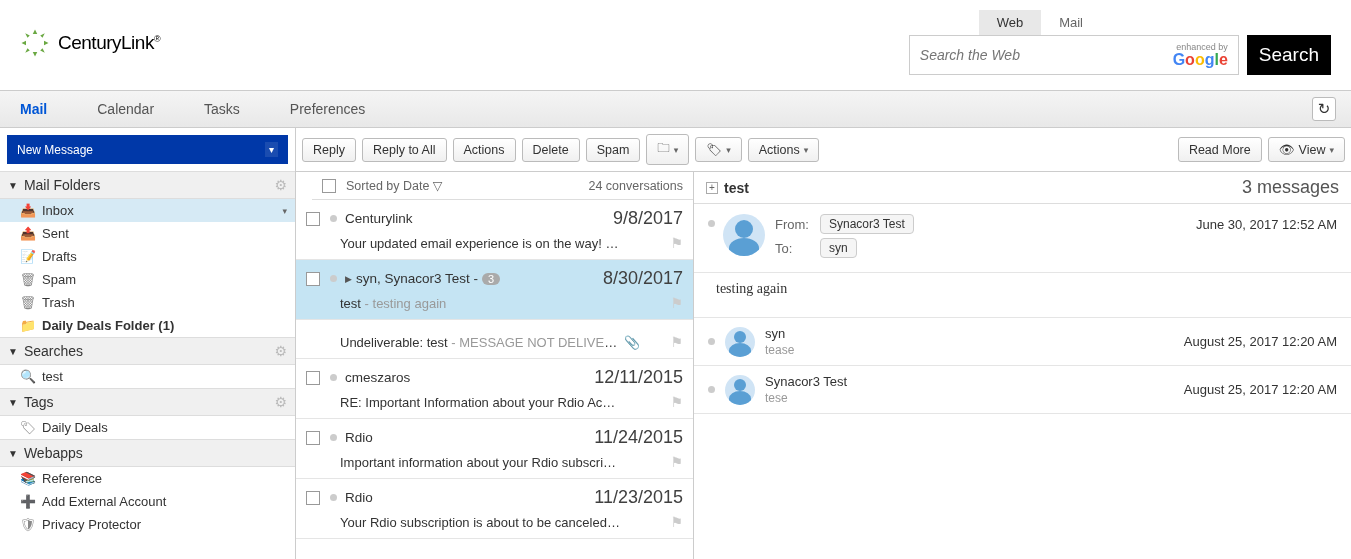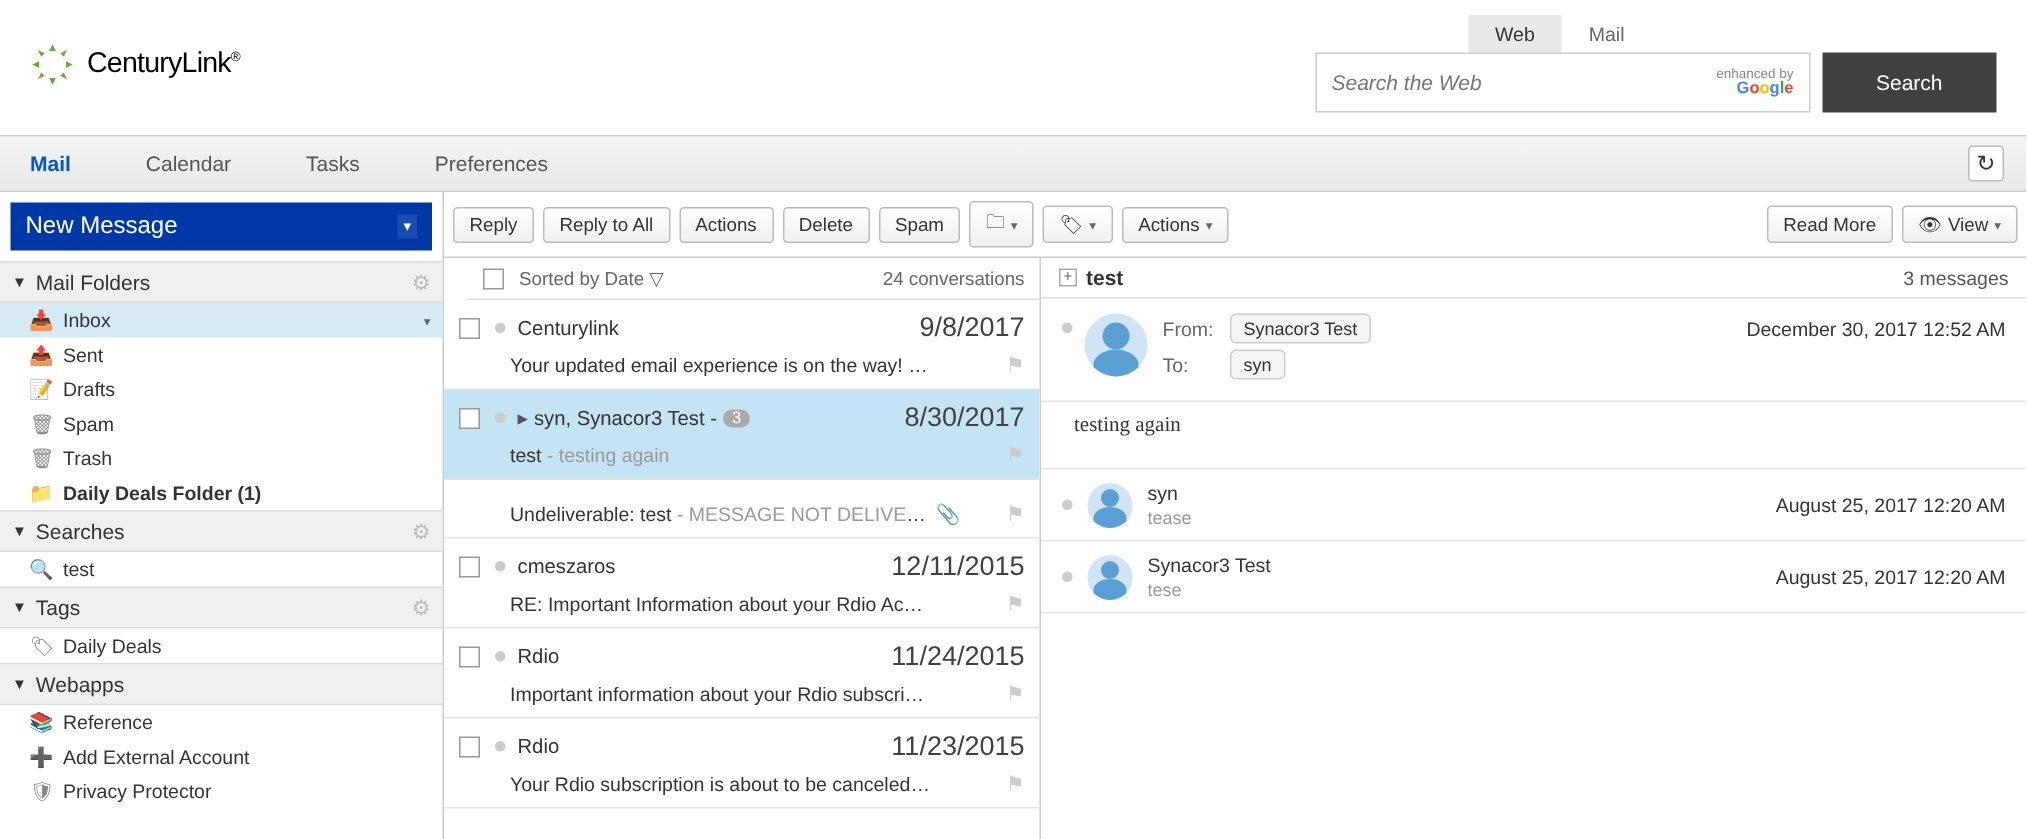--- a/index.html
+++ b/index.html
@@ -11,30 +11,30 @@
 .logo-text sup { font-size: 9px; }
 .search-area { display: flex; flex-direction: column; align-items: flex-end; }
 .search-tabs { display: flex; margin-right: 230px; }
 .search-tab { padding: 5px 18px; font-size: 13px; color: #666; cursor: pointer; }
 .search-tab.active { background: #e8e8e8; color: #333; }
 .search-row { display: flex; align-items: stretch; }
 .search-box { width: 330px; height: 40px; border: 1px solid #ccc; padding: 0 10px; font-size: 14px; display: flex; align-items: center; justify-content: space-between; }
 .search-input { border: none; outline: none; flex: 1; font-size: 14px; color: #888; font-style: italic; }
 .google-badge { font-size: 9px; color: #888; text-align: right; line-height: 1; }
 .google-text span:nth-child(1){color:#4285F4;} .google-text span:nth-child(2){color:#EA4335;} .google-text span:nth-child(3){color:#FBBC05;} .google-text span:nth-child(4){color:#4285F4;} .google-text span:nth-child(5){color:#34A853;} .google-text span:nth-child(6){color:#EA4335;}
-.google-text { font-size: 11px; font-weight: bold; }
-.search-btn { background: #404040; color: #fff; border: none; padding: 0 36px; font-size: 14px; margin-left: 8px; cursor: pointer; }
+.google-text { font-size: 16px; font-weight: bold; }
+.search-btn { background: #000000; color: #fff; border: none; padding: 0 12px; font-size: 19px; margin-left: 8px; cursor: pointer; }
 .nav-bar { background: linear-gradient(#f5f5f5, #e8e8e8); border-top: 1px solid #ccc; border-bottom: 1px solid #ccc; display: flex; align-items: center; padding: 0 15px; height: 38px; justify-content: space-between; }
 .nav-items { display: flex; }
 .nav-item { padding: 10px 25px 10px 5px; margin-right: 20px; font-size: 14px; color: #555; cursor: pointer; }
 .nav-item.active { color: #0056d6; font-weight: bold; }
 .refresh-btn { width: 24px; height: 24px; border: 1px solid #bbb; border-radius: 3px; background: #fff; display: flex; align-items: center; justify-content: center; cursor: pointer; font-size: 15px; }
 .main { display: flex; height: 440px; }
 .sidebar { width: 296px; border-right: 1px solid #ccc; display: flex; flex-direction: column; }
-.new-msg-btn { background: #0038a8; color: #fff; padding: 7px 10px; margin: 7px; display: flex; justify-content: space-between; align-items: center; cursor: pointer; font-size: 16px; }
+.new-msg-btn { background: #0038a8; color: #fff; padding: 7px 10px; margin: 7px; display: flex; justify-content: space-between; align-items: center; cursor: pointer; font-size: 12px; }
 .new-msg-btn::after { content: "▾"; font-size: 10px; background: rgba(255,255,255,0.1); padding: 2px 4px; margin-left: auto; }
 .section-header { background: #f0f0f0; border-top: 1px solid #ddd; border-bottom: 1px solid #ddd; padding: 5px 8px; display: flex; align-items: center; font-size: 14px; color: #333; position: relative; }
 .section-header .triangle { margin-right: 6px; font-size: 10px; }
 .section-header .gear { margin-left: auto; color: #bbb; font-size: 14px; }
 .folder-item { padding: 4px 8px 4px 20px; display: flex; align-items: center; cursor: pointer; position: relative; }
 .folder-item.active { background: #d6eaf5; }
 .folder-icon { width: 16px; margin-right: 6px; color: #888; display: inline-flex; justify-content: center; }
 .folder-item .arrow { margin-left: auto; font-size: 9px; color: #666; }
 .toolbar { display: flex; padding: 6px; gap: 6px; border-bottom: 1px solid #ccc; align-items: center; }
 .tbtn { border: 1px solid #bbb; background: linear-gradient(#fff, #f0f0f0); padding: 4px 10px; border-radius: 3px; font-size: 12.5px; cursor: pointer; color: #333; display: flex; align-items: center; gap: 4px; }
@@ -56,21 +56,21 @@
 .date { margin-left: auto; font-size: 18px; color: #404040; }
 .msg-row2 { display: flex; align-items: center; padding-left: 34px; margin-top: 6px; }
 .subject { font-size: 13px; color: #333; white-space: nowrap; overflow: hidden; text-overflow: ellipsis; max-width: 280px; }
 .preview-text { color: #999; }
 .flag { margin-left: auto; color: #ccc; flex-shrink: 0; font-size: 14px; }
 .attach { color: #888; margin-left: 4px; flex-shrink: 0; }
 .reader { flex: 1; display: flex; flex-direction: column; overflow-y: auto; }
 .reader-header { display: flex; align-items: center; padding: 5px 12px; border-bottom: 1px solid #ddd; }
 .expand-box { border: 1px solid #aaa; width: 12px; height: 12px; font-size: 10px; line-height: 10px; text-align: center; margin-right: 6px; color: #666; }
 .conv-title { font-weight: bold; font-size: 14px; }
-.conv-count { margin-left: auto; font-size: 13px; color: #555; }
+.conv-count { margin-left: auto; font-size: 18px; color: #555; }
 .msg-full { padding: 10px 14px; border-bottom: 1px solid #e5e5e5; display: flex; }
 .avatar { width: 42px; height: 42px; border-radius: 50%; background: #d0e4f5; margin-right: 10px; flex-shrink: 0; position: relative; overflow: hidden; }
 .avatar::before { content: ""; position: absolute; width: 18px; height: 18px; background: #5a9fd4; border-radius: 50%; top: 6px; left: 12px; }
 .avatar::after { content: ""; position: absolute; width: 30px; height: 20px; background: #5a9fd4; border-radius: 50% 50% 0 0; top: 24px; left: 6px; }
 .avatar-sm { width: 30px; height: 30px; }
 .avatar-sm::before { width: 12px; height: 12px; top: 4px; left: 9px; }
 .avatar-sm::after { width: 22px; height: 15px; top: 16px; left: 4px; }
 .msg-meta { flex: 1; }
 .meta-row { display: flex; align-items: center; margin-bottom: 4px; font-size: 13px; }
 .meta-label { color: #666; width: 45px; }
@@ -331,21 +331,21 @@
           <span class="conv-title">test</span>
           <span class="conv-count">3 messages</span>
         </div>
         <div class="msg-full">
           <span class="dot" style="margin-top:6px;"></span>
           <div class="avatar"></div>
           <div class="msg-meta">
             <div class="meta-row">
               <span class="meta-label">From:</span>
               <span class="pill">Synacor3 Test</span>
-              <span class="msg-date">December 30, 2017 12:52 AM</span>
+              <span class="msg-date">June 30, 2017 12:52 AM</span>
             </div>
             <div class="meta-row">
               <span class="meta-label">To:</span>
               <span class="pill">syn</span>
             </div>
           </div>
         </div>
         <div class="msg-body">testing again</div>
         <div id="collapsed-msgs">
             <div class="collapsed-msg">

